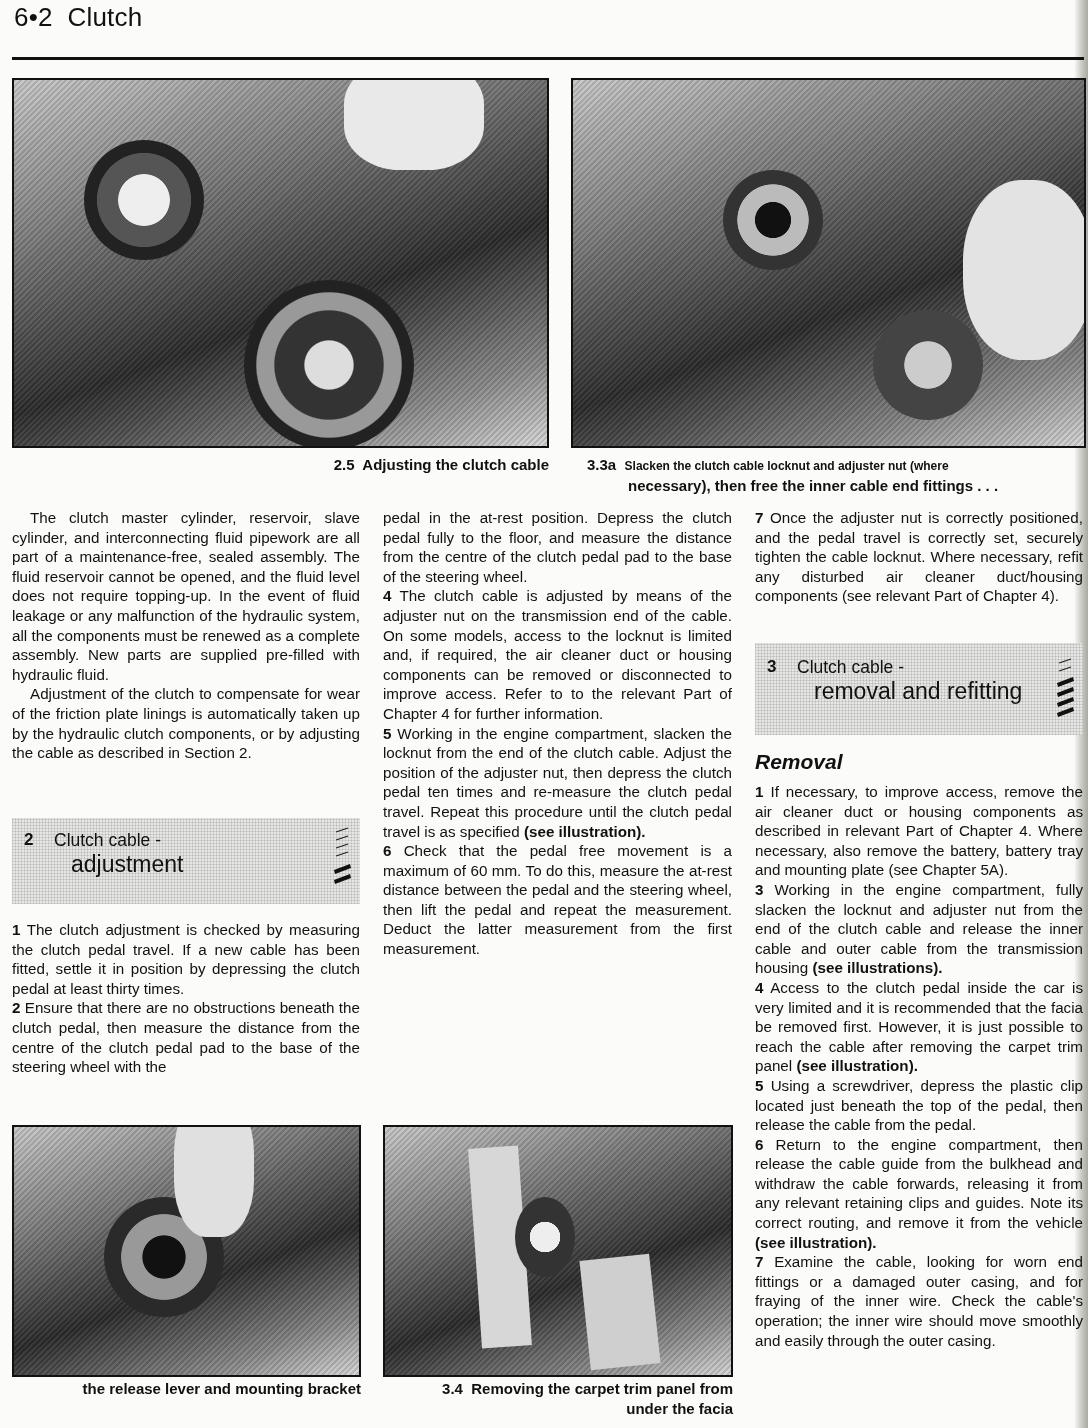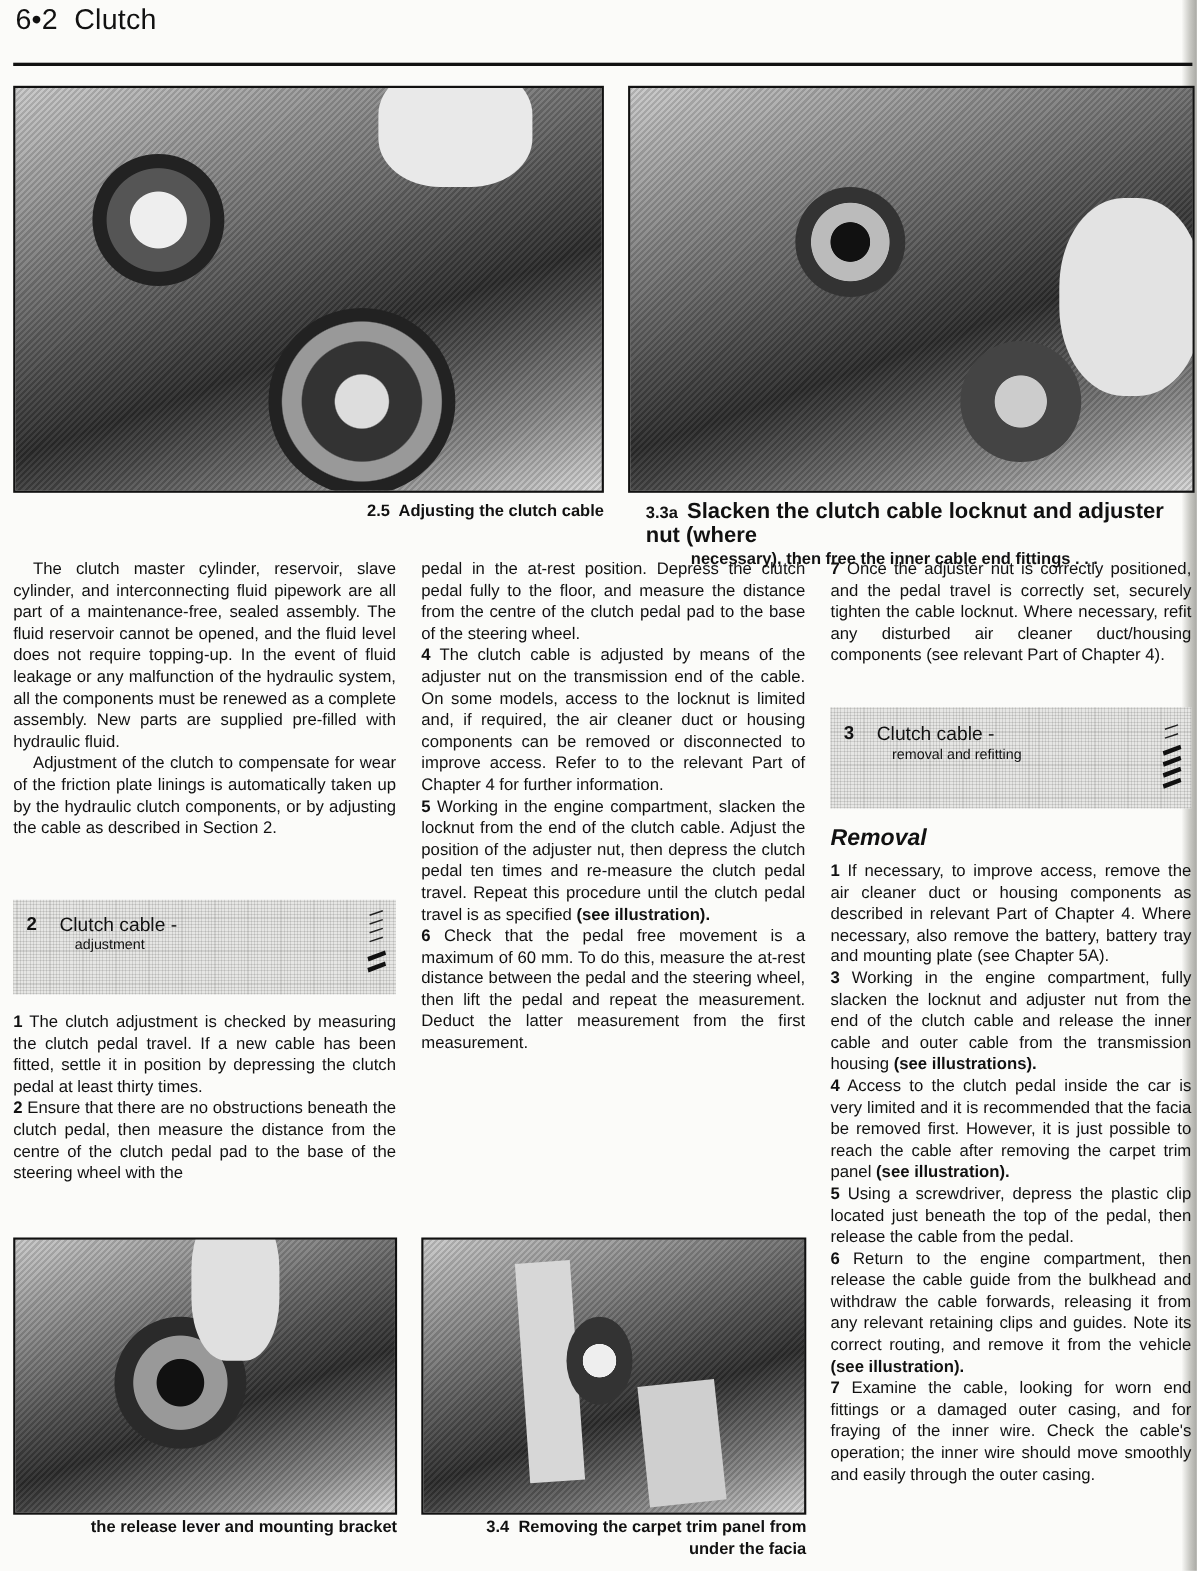--- a/index.html
+++ b/index.html
@@ -33,21 +33,21 @@
   .col b { font-weight:bold; }
   .section-box {
     position:absolute; box-sizing:border-box;
     background:
       repeating-linear-gradient(0deg, rgba(0,0,0,0.10) 0 1px, transparent 1px 3px),
       repeating-linear-gradient(90deg, rgba(0,0,0,0.10) 0 1px, transparent 1px 3px),
       #e6e6e4;
   }
   .section-box .num { position:absolute; left:12px; top:12px; font-weight:bold; font-size:17px; }
   .section-box .title { position:absolute; left:42px; top:12px; font-weight:normal; font-size:17.5px; }
-  .section-box .sub { position:absolute; left:56px; top:33px; font-size:13px; }
+  .section-box .sub { position:absolute; left:42px; top:33px; font-size:23px;padding-left:17px; }
   .section-box .tools { position:absolute; right:6px; top:8px; width:22px; height:64px; }
   .subhead { position:absolute; font-weight:bold; font-style:italic; font-size:21px; }
 </style>
 </head>
 <body>
 
 <div class="page-edge"></div>
 
 <div class="hdr">
   <span>6•2</span>&nbsp;
@@ -65,21 +65,21 @@
   <div class="shape" style="left:300px;top:230px;width:110px;height:110px;background:radial-gradient(circle,#ccc 0 30%,#444 31%);"></div>
   <div class="shape" style="left:390px;top:100px;width:130px;height:180px;background:#e3e3e3;border-radius:45%;"></div>
 </div>
 
 <div class="caption" style="left:12px;top:455px;width:537px;">
   <span>2.5</span>&nbsp;
   <span>Adjusting the clutch cable</span>
 </div>
 <div class="caption" style="left:571px;top:455px;width:515px;text-align:left;">
   <div style="padding-left:16px;"><span>3.3a</span>&nbsp;
-  <span style="font-size:20px;">Slacken the clutch cable locknut and adjuster nut (where</span></div>
+  <span style="font-size:12px;">Slacken the clutch cable locknut and adjuster nut (where</span></div>
   <div style="padding-left:57px;">necessary), then free the inner cable end fittings . . .</div>
 </div>
 
 <div class="col" style="left:12px;top:508px;width:348px;">
   <p class="indent">The clutch master cylinder, reservoir, slave cylinder, and interconnecting fluid pipework are all part of a maintenance-free, sealed assembly. The fluid reservoir cannot be opened, and the fluid level does not require topping-up. In the event of fluid leakage or any malfunction of the hydraulic system, all the components must be renewed as a complete assembly. New parts are supplied pre-filled with hydraulic fluid.</p>
   <p class="indent">Adjustment of the clutch to compensate for wear of the friction plate linings is automatically taken up by the hydraulic clutch components, or by adjusting the cable as described in Section 2.</p>
 </div>
 
 <div class="section-box" style="left:12px;top:818px;width:348px;height:86px;">
   <span class="num">2</span>

